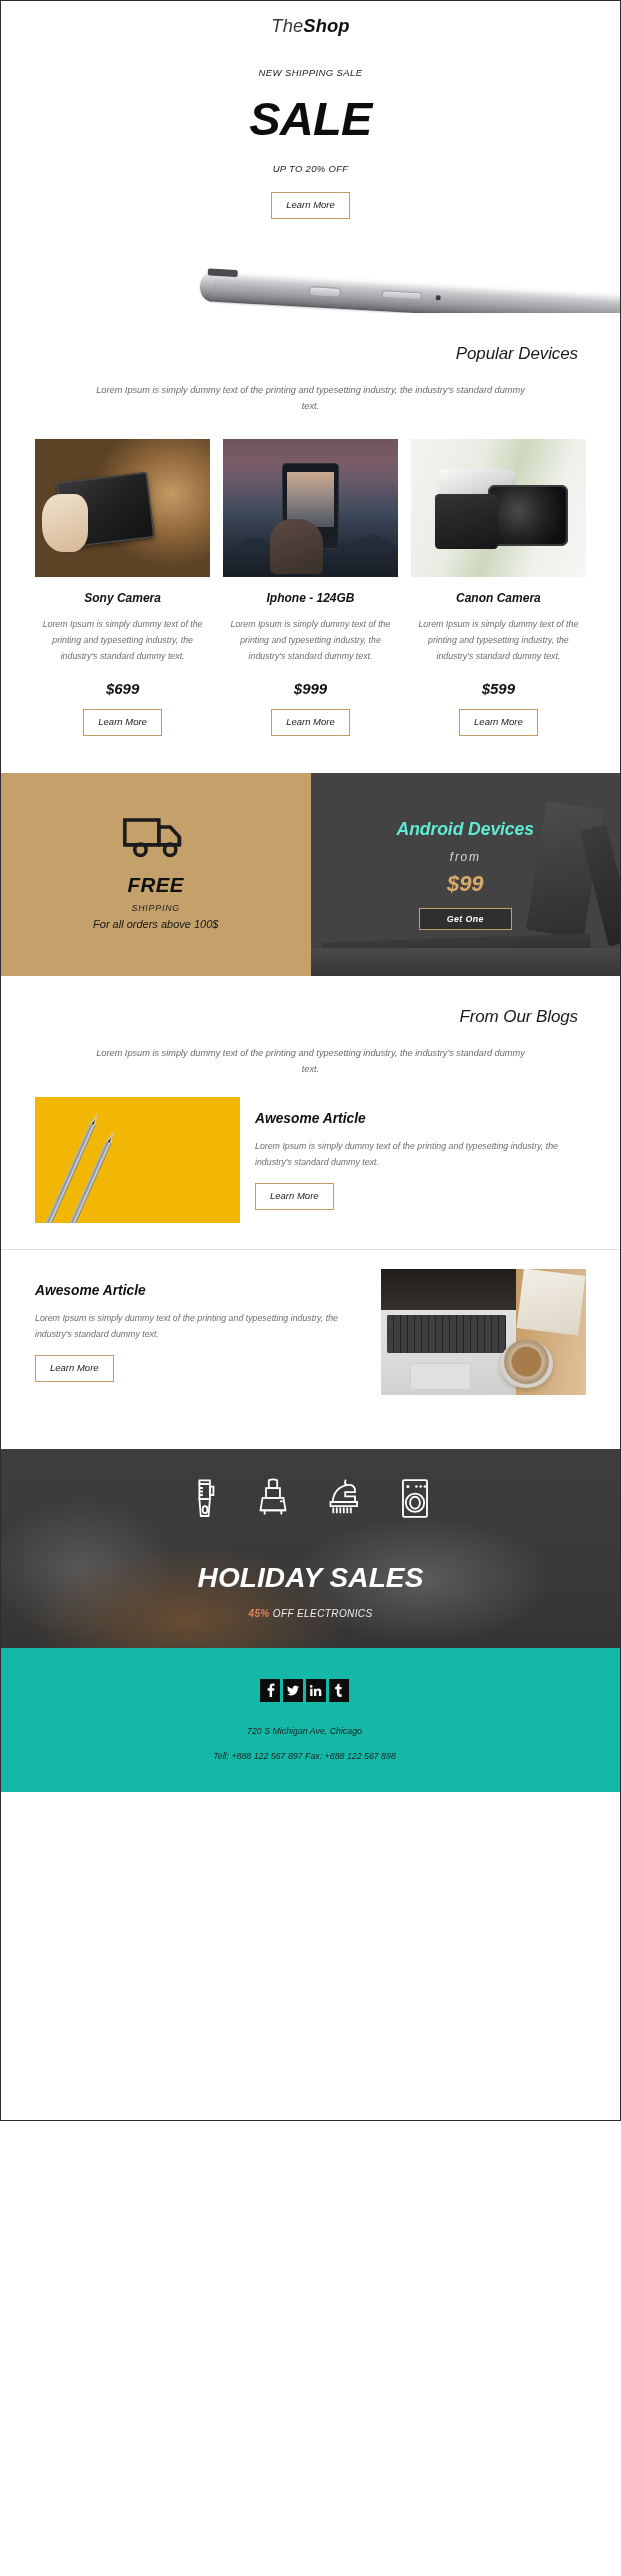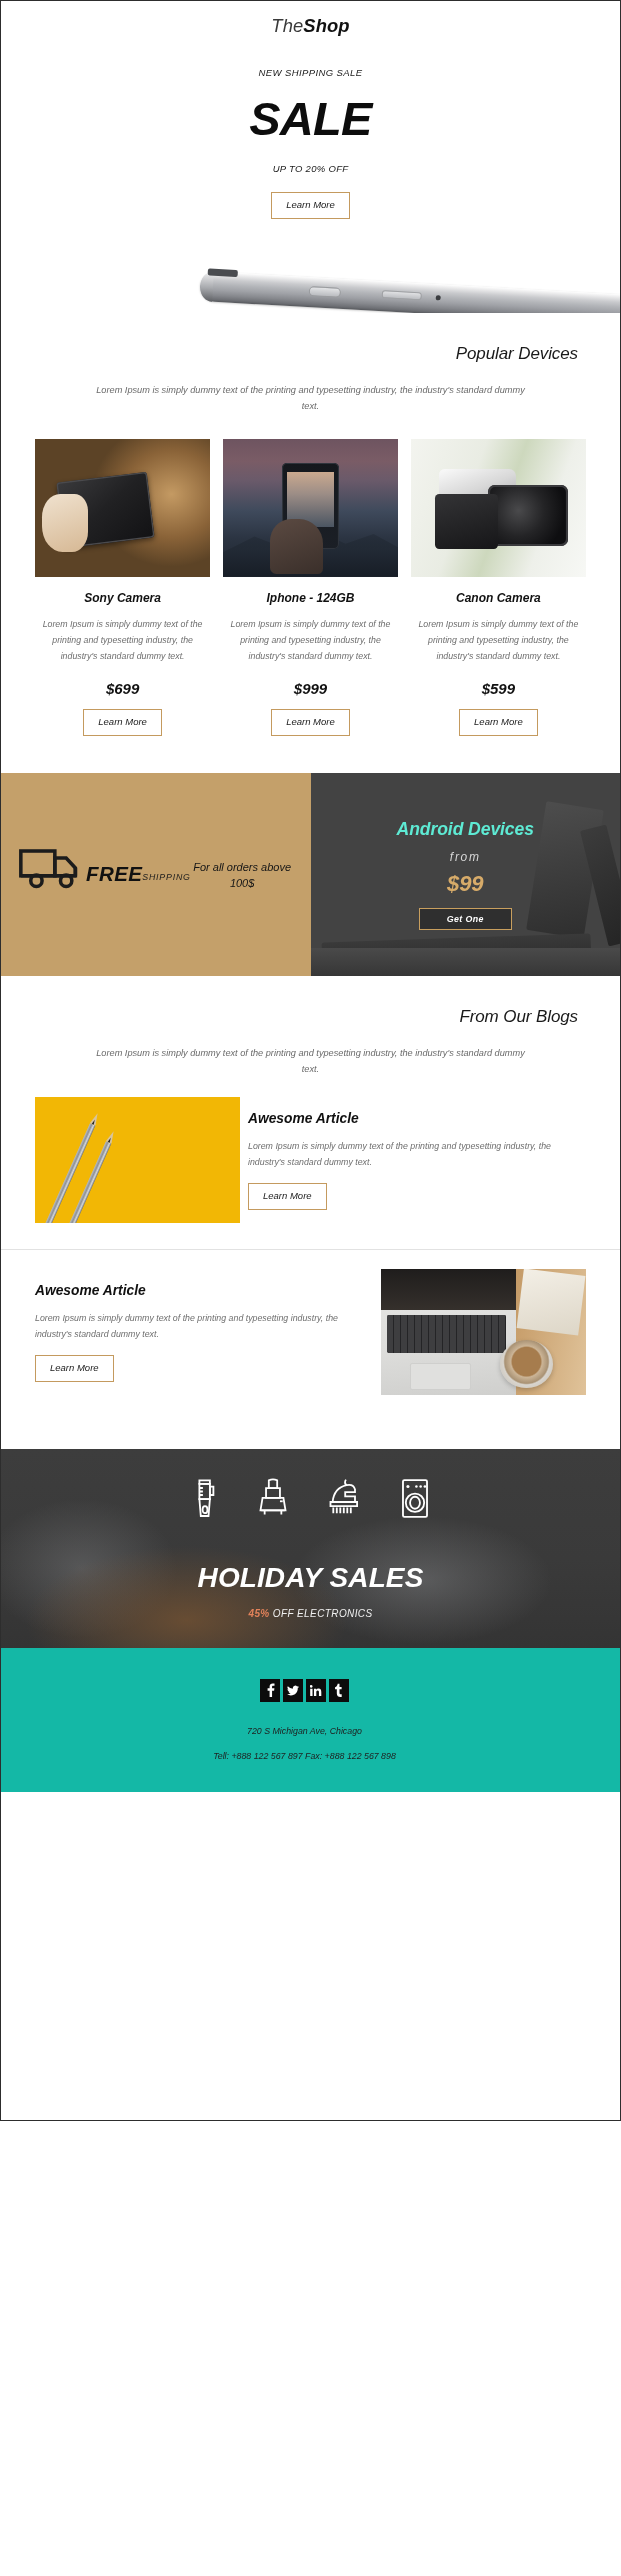--- a/index.html
+++ b/index.html
@@ -253,21 +253,21 @@
   .promo {
     display: flex;
     margin-top: 37px;
     height: 203px;
   }
   .promo-left {
     width: 50%;
     background: #c4a06a;
     color: #151515;
     display: flex;
-    flex-direction: row;
+    flex-direction: column;
     align-items: center;
     justify-content: center;
     text-align: center;
     padding: 0 17px;
   }
   .truck-icon { margin-bottom: 11.3px; }
   .promo-free {
     font-size: 20.5px;
     font-weight: 700;
     letter-spacing: 0.4px;
@@ -356,21 +356,21 @@
     letter-spacing: 0.4px;
     padding: 5px 27px;
     text-decoration: none;
     cursor: pointer;
   }
 
   
   .blog-row {
     display: flex;
     align-items: center;
-    gap: 8px;
+    gap: 15px;
     padding: 20px 34px 25.4px 34px;
   }
   .blog-img {
     width: 205px;
     height: 126px;
     flex: 0 0 205px;
     position: relative;
     overflow: hidden;
   }
   .blog-img-pencils {

